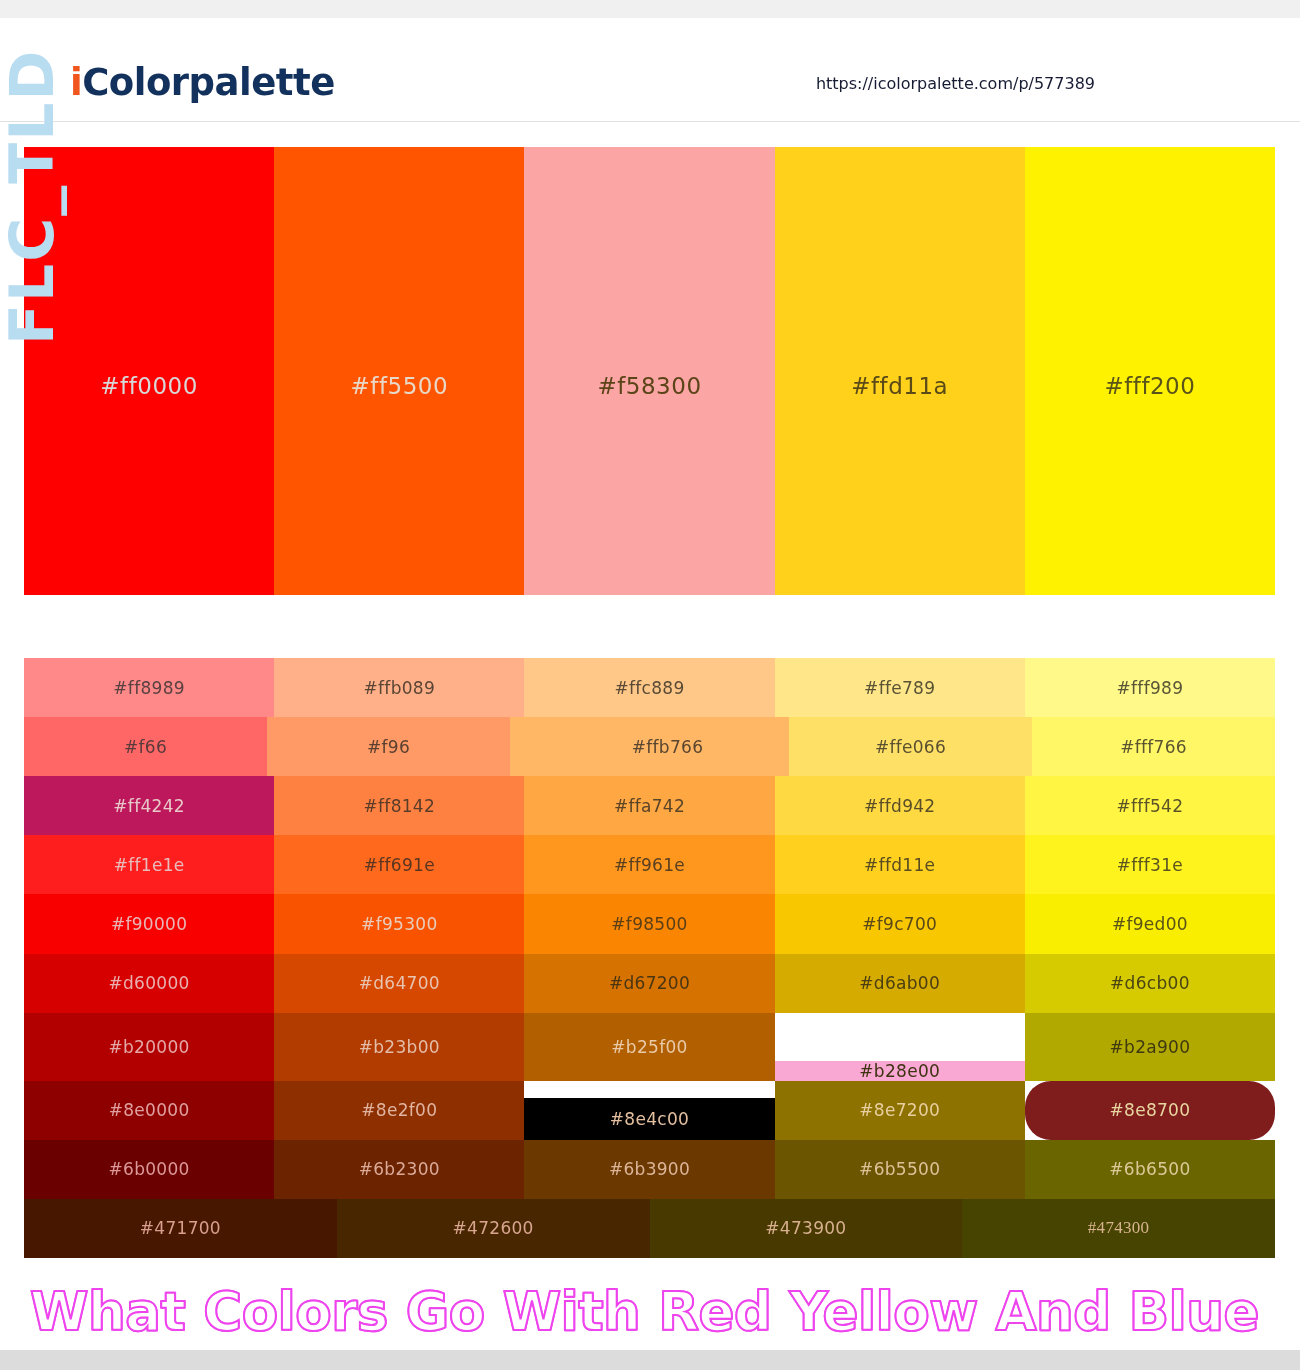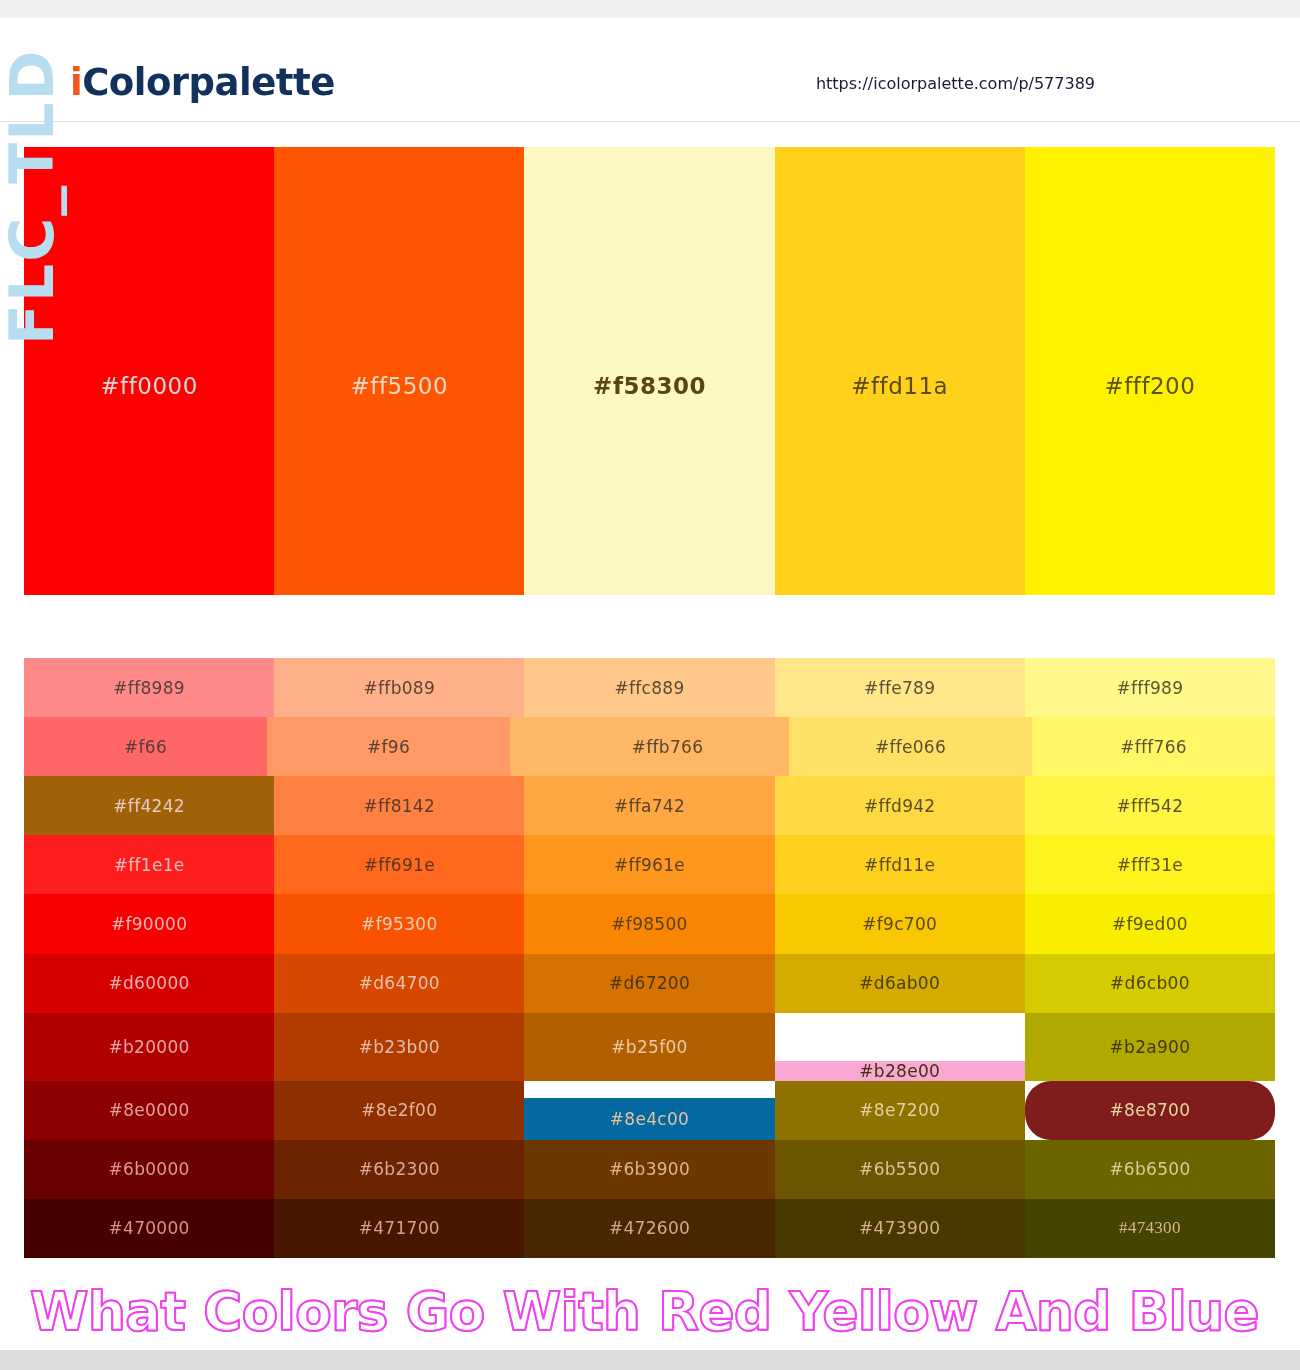--- a/index.html
+++ b/index.html
@@ -160,21 +160,21 @@
     <div class="url">https://icolorpalette.com/p/577389</div>
   </div>
 
   <div class="main-swatches">
       <div class="main-swatch" style="background: rgb(255, 0, 0);">
         <div class="hexlabel" style="color: rgb(216, 216, 216);">#ff0000</div>
       </div>
       <div class="main-swatch" style="background: rgb(255, 85, 0);">
         <div class="hexlabel" style="color: rgb(232, 216, 200);">#ff5500</div>
       </div>
-      <div class="main-swatch" style="background: #fef9c3; font-weight: bold;">
+      <div class="main-swatch" style="background: #fca5a5;">
         <div class="hexlabel" style="color: rgb(90, 68, 24);">#f58300</div>
       </div>
       <div class="main-swatch" style="background: rgb(255, 209, 26);">
         <div class="hexlabel" style="color: rgb(90, 74, 24);">#ffd11a</div>
       </div>
       <div class="main-swatch" style="background: rgb(255, 242, 0);">
         <div class="hexlabel" style="color: rgb(90, 84, 24);">#fff200</div>
       </div>
     </div>
 
@@ -187,21 +187,21 @@
         <div class="grid-cell" style="background: rgb(255, 249, 137); color: rgb(90, 86, 53);">#fff989</div>
       </div>
       <div class="grid-row">
         <div class="grid-cell" style="background: rgb(255, 102, 102); color: rgb(90, 58, 58);">#f66</div>
         <div class="grid-cell" style="background: rgb(255, 153, 102); color: rgb(90, 64, 48);">#f96</div>
         <div class="grid-cell" style="background: rgb(255, 183, 102); color: rgb(90, 70, 48); padding-left: 36px;">#ffb766</div>
         <div class="grid-cell" style="background: rgb(255, 224, 102); color: rgb(90, 80, 48);">#ffe066</div>
         <div class="grid-cell" style="background: rgb(255, 247, 102); color: rgb(90, 85, 48);">#fff766</div>
       </div>
       <div class="grid-row">
-        <div class="grid-cell" style="background: #a16207; color: rgb(232, 200, 200);">#ff4242</div>
+        <div class="grid-cell" style="background: #be185d; color: rgb(232, 200, 200);">#ff4242</div>
         <div class="grid-cell" style="background: rgb(255, 129, 66); color: rgb(90, 60, 40);">#ff8142</div>
         <div class="grid-cell" style="background: rgb(255, 167, 66); color: rgb(90, 68, 40);">#ffa742</div>
         <div class="grid-cell" style="background: rgb(255, 217, 66); color: rgb(90, 78, 40);">#ffd942</div>
         <div class="grid-cell" style="background: rgb(255, 245, 66); color: rgb(90, 84, 40);">#fff542</div>
       </div>
       <div class="grid-row">
         <div class="grid-cell" style="background: rgb(255, 30, 30); color: rgb(232, 188, 188);">#ff1e1e</div>
         <div class="grid-cell" style="background: rgb(255, 105, 30); color: rgb(90, 54, 32);">#ff691e</div>
         <div class="grid-cell" style="background: rgb(255, 150, 30); color: rgb(90, 64, 32);">#ff961e</div>
         <div class="grid-cell" style="background: rgb(255, 209, 30); color: rgb(90, 76, 32);">#ffd11e</div>
@@ -224,33 +224,32 @@
       <div class="grid-row">
         <div class="grid-cell" style="background: rgb(178, 0, 0); color: rgb(228, 168, 168);">#b20000</div>
         <div class="grid-cell" style="background: rgb(178, 59, 0); color: rgb(228, 189, 168);">#b23b00</div>
         <div class="grid-cell" style="background: rgb(178, 95, 0); color: rgb(232, 202, 168);">#b25f00</div>
         <div class="grid-cell" style="background: #f9a8d4; color: rgb(62, 51, 16); margin-top: 48px;">#b28e00</div>
         <div class="grid-cell" style="background: rgb(178, 169, 0); color: rgb(62, 57, 16);">#b2a900</div>
       </div>
       <div class="grid-row">
         <div class="grid-cell" style="background: rgb(142, 0, 0); color: rgb(224, 160, 160);">#8e0000</div>
         <div class="grid-cell" style="background: rgb(142, 47, 0); color: rgb(224, 180, 160);">#8e2f00</div>
-        <div class="grid-cell" style="background: #0369a1; color: rgb(228, 192, 160); margin-top: 17px;">#8e4c00</div>
+        <div class="grid-cell" style="background: #000000; color: rgb(228, 192, 160); margin-top: 17px;">#8e4c00</div>
         <div class="grid-cell" style="background: rgb(142, 114, 0); color: rgb(232, 207, 160);">#8e7200</div>
         <div class="grid-cell" style="background: #7f1d1d; color: rgb(232, 214, 160); border-radius: 26px;">#8e8700</div>
       </div>
       <div class="grid-row">
         <div class="grid-cell" style="background: rgb(107, 0, 0); color: rgb(220, 152, 152);">#6b0000</div>
         <div class="grid-cell" style="background: rgb(107, 35, 0); color: rgb(220, 170, 152);">#6b2300</div>
         <div class="grid-cell" style="background: rgb(107, 57, 0); color: rgb(220, 180, 152);">#6b3900</div>
         <div class="grid-cell" style="background: rgb(107, 85, 0); color: rgb(220, 194, 152);">#6b5500</div>
         <div class="grid-cell" style="background: rgb(107, 101, 0); color: rgb(220, 201, 152);">#6b6500</div>
       </div>
       <div class="grid-row">
-        <div class="grid-cell" style="background: rgb(71, 0, 0); color: rgb(216, 144, 144);">#470000</div>
         <div class="grid-cell" style="background: rgb(71, 23, 0); color: rgb(216, 158, 144);">#471700</div>
         <div class="grid-cell" style="background: rgb(71, 38, 0); color: rgb(216, 166, 144);">#472600</div>
         <div class="grid-cell" style="background: rgb(71, 57, 0); color: rgb(216, 176, 144);">#473900</div>
         <div class="grid-cell" style="background: rgb(71, 67, 0); color: rgb(216, 181, 144); font-family: Liberation Serif, serif;">#474300</div>
       </div>
     </div>
 
   <div class="bottom-title">What Colors Go With Red Yellow And Blue</div>
 
   <div class="band-bottom"></div>

